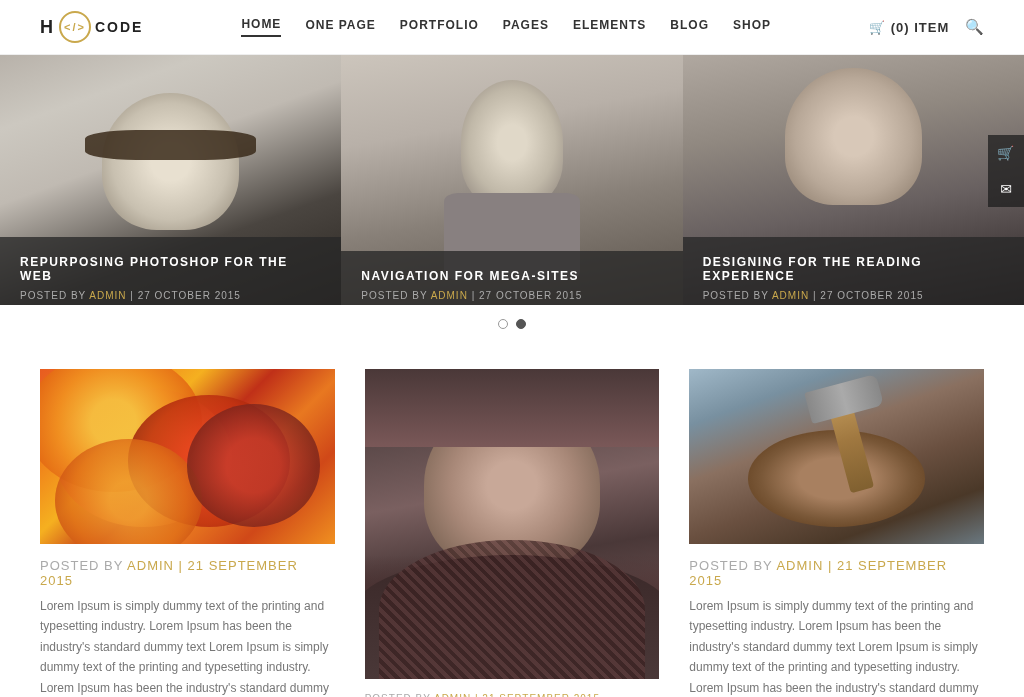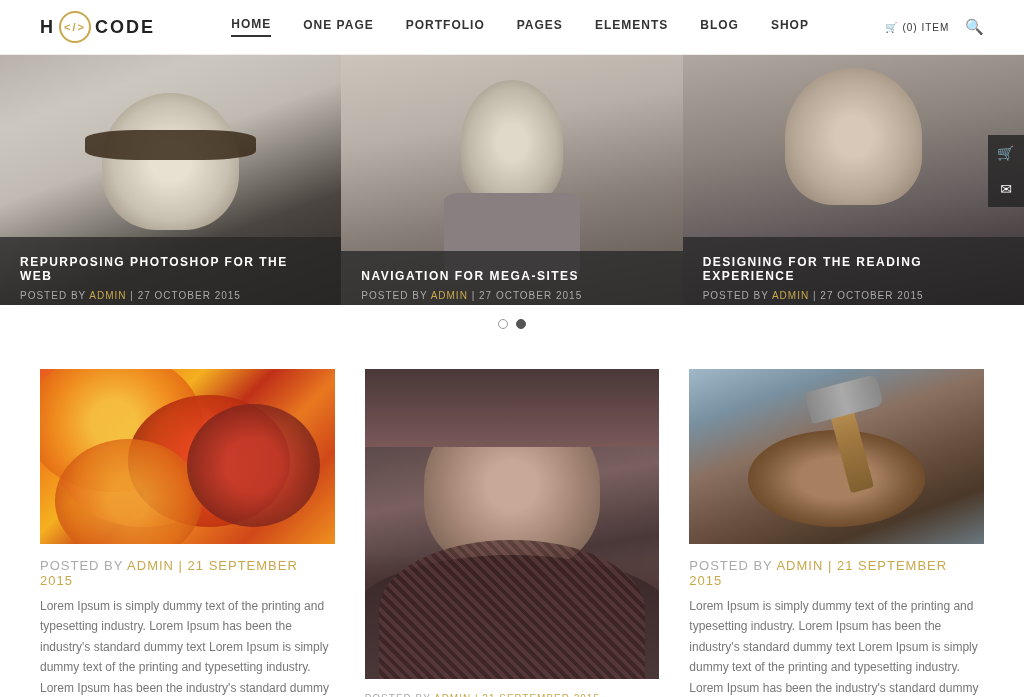--- a/index.html
+++ b/index.html
@@ -28,52 +28,52 @@
       border: 2px solid #c9a84c;
       border-radius: 50%;
       display: flex;
       align-items: center;
       justify-content: center;
       color: #c9a84c;
       font-size: 11px;
       font-weight: bold;
     }
     .logo-text {
-      font-size: 18px;
+      font-size: 14px;
       font-weight: 700;
       color: #222;
       letter-spacing: 2px;
       text-transform: uppercase;
     }
     nav {
       display: flex;
       align-items: center;
-      gap: 32px;
+      gap: 24px;
     }
     .nav-item {
       font-size: 12px;
       font-weight: 600;
       color: #333;
       text-decoration: none;
       letter-spacing: 1px;
       text-transform: uppercase;
       padding-bottom: 4px;
       cursor: pointer;
     }
     .nav-item.active {
       border-bottom: 2px solid #333;
     }
     .nav-right {
       display: flex;
       align-items: center;
       gap: 16px;
     }
     .cart-label {
-      font-size: 10px;
-      font-weight: 400;
+      font-size: 13px;
+      font-weight: 700;
       color: #333;
       letter-spacing: 1px;
       text-transform: uppercase;
       cursor: pointer;
     }
     .search-icon-btn {
       cursor: pointer;
       color: #333;
       font-size: 15px;
     }

